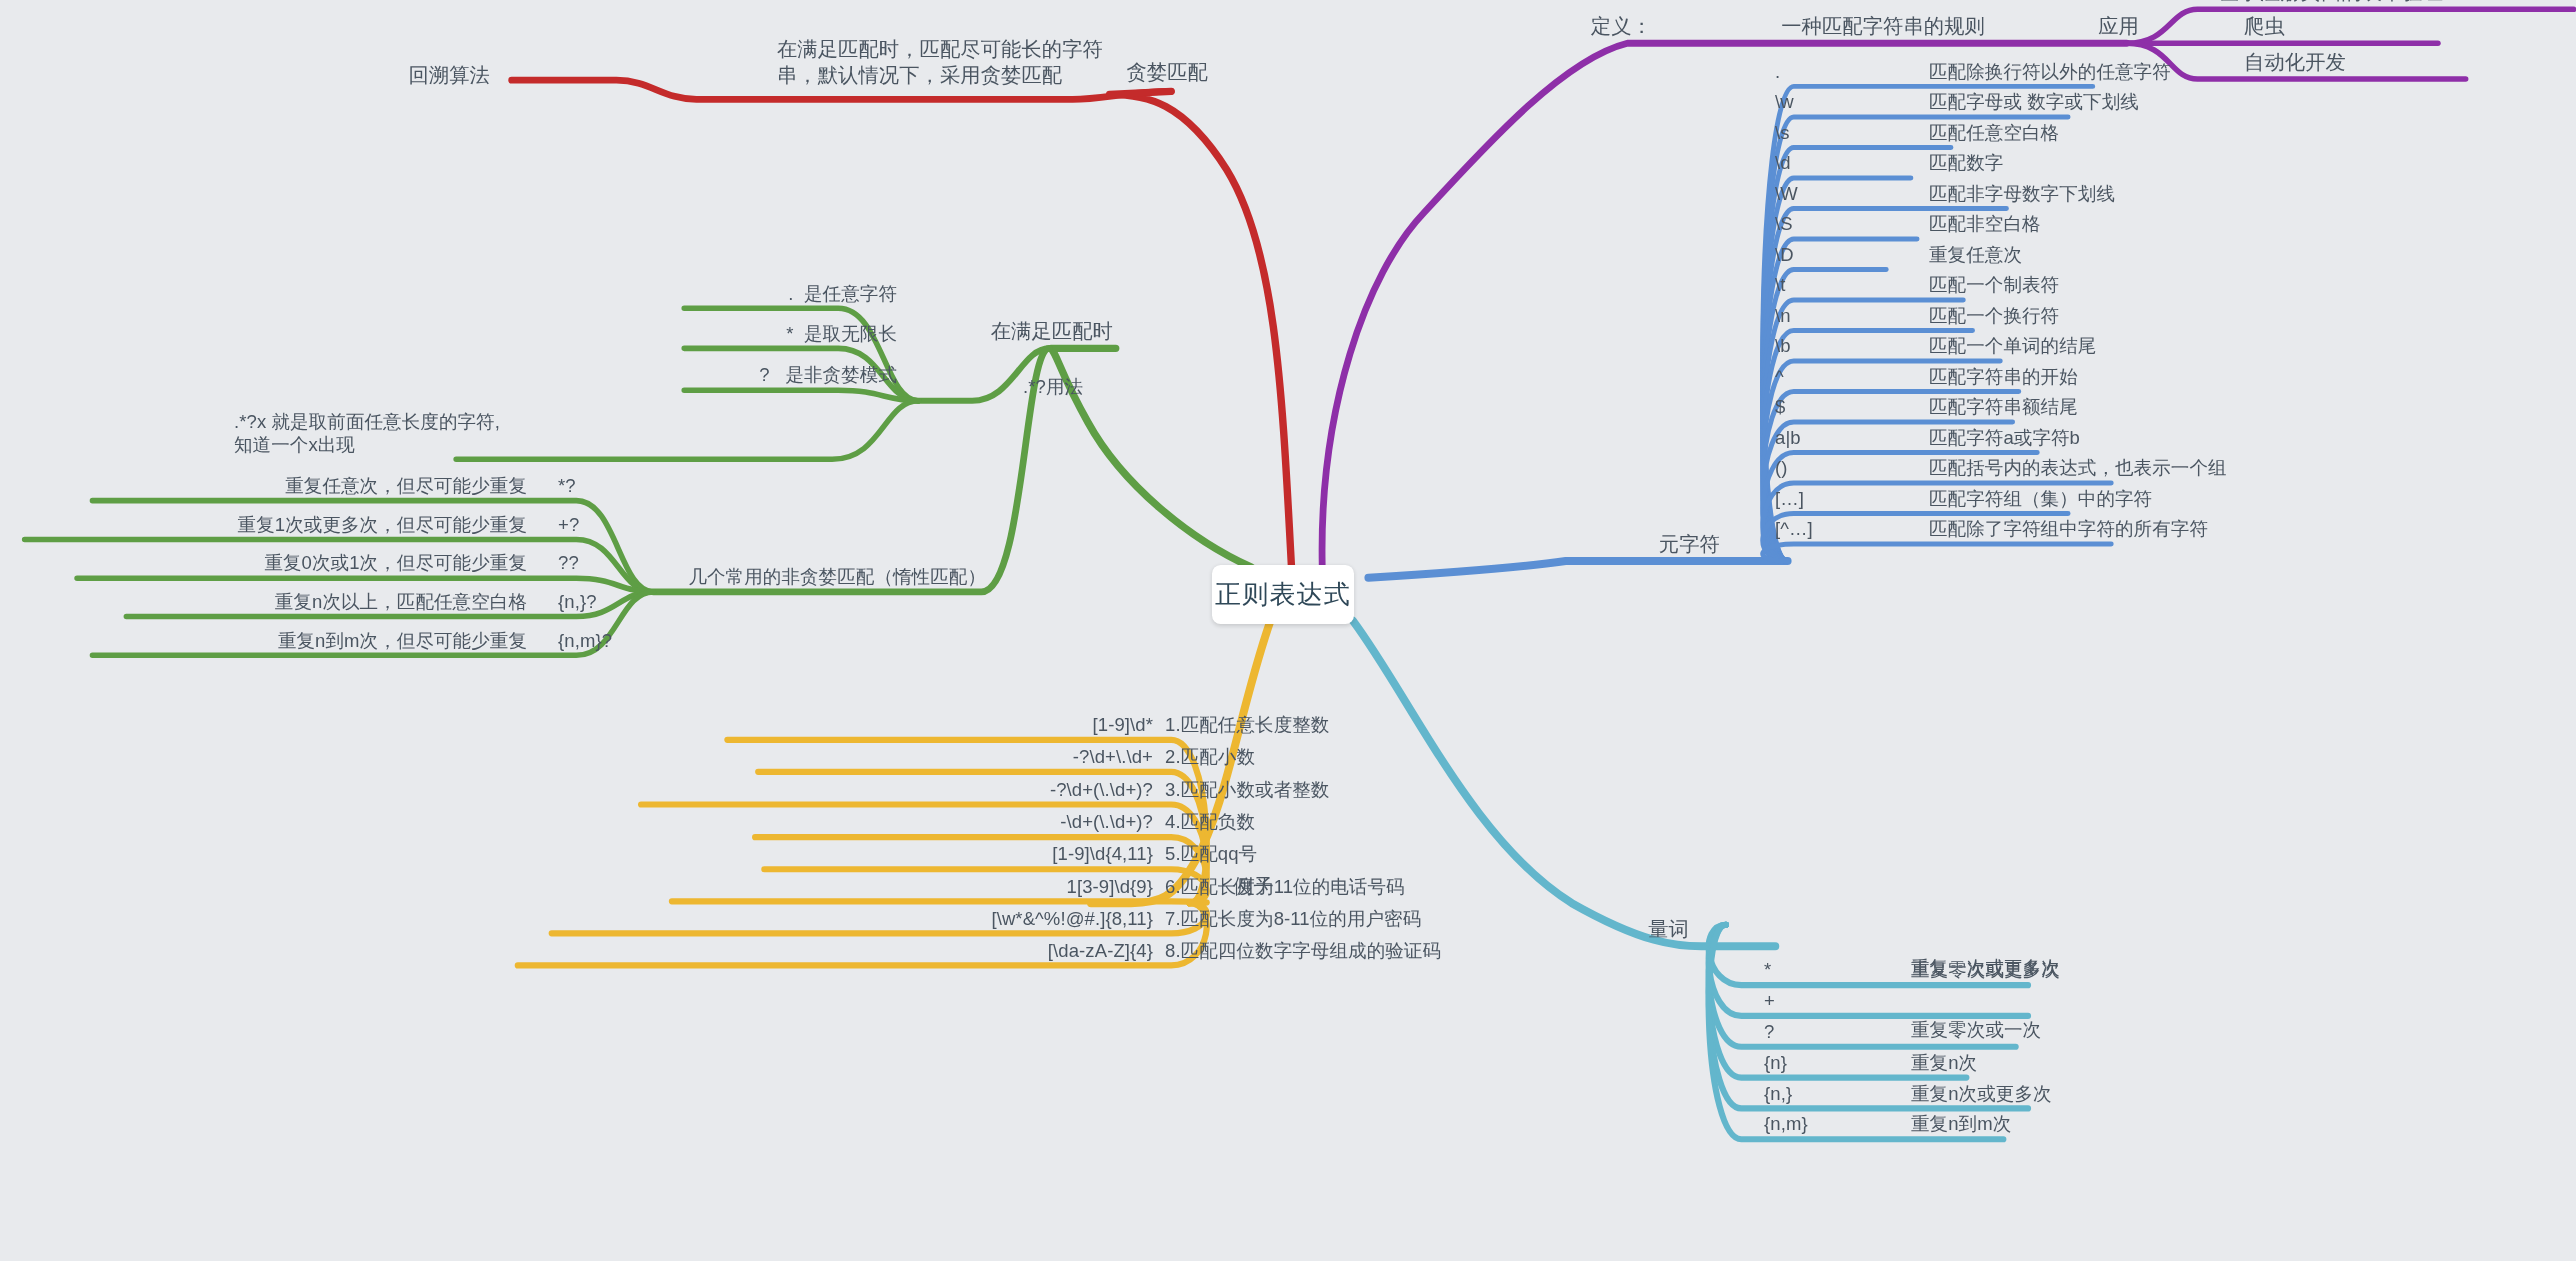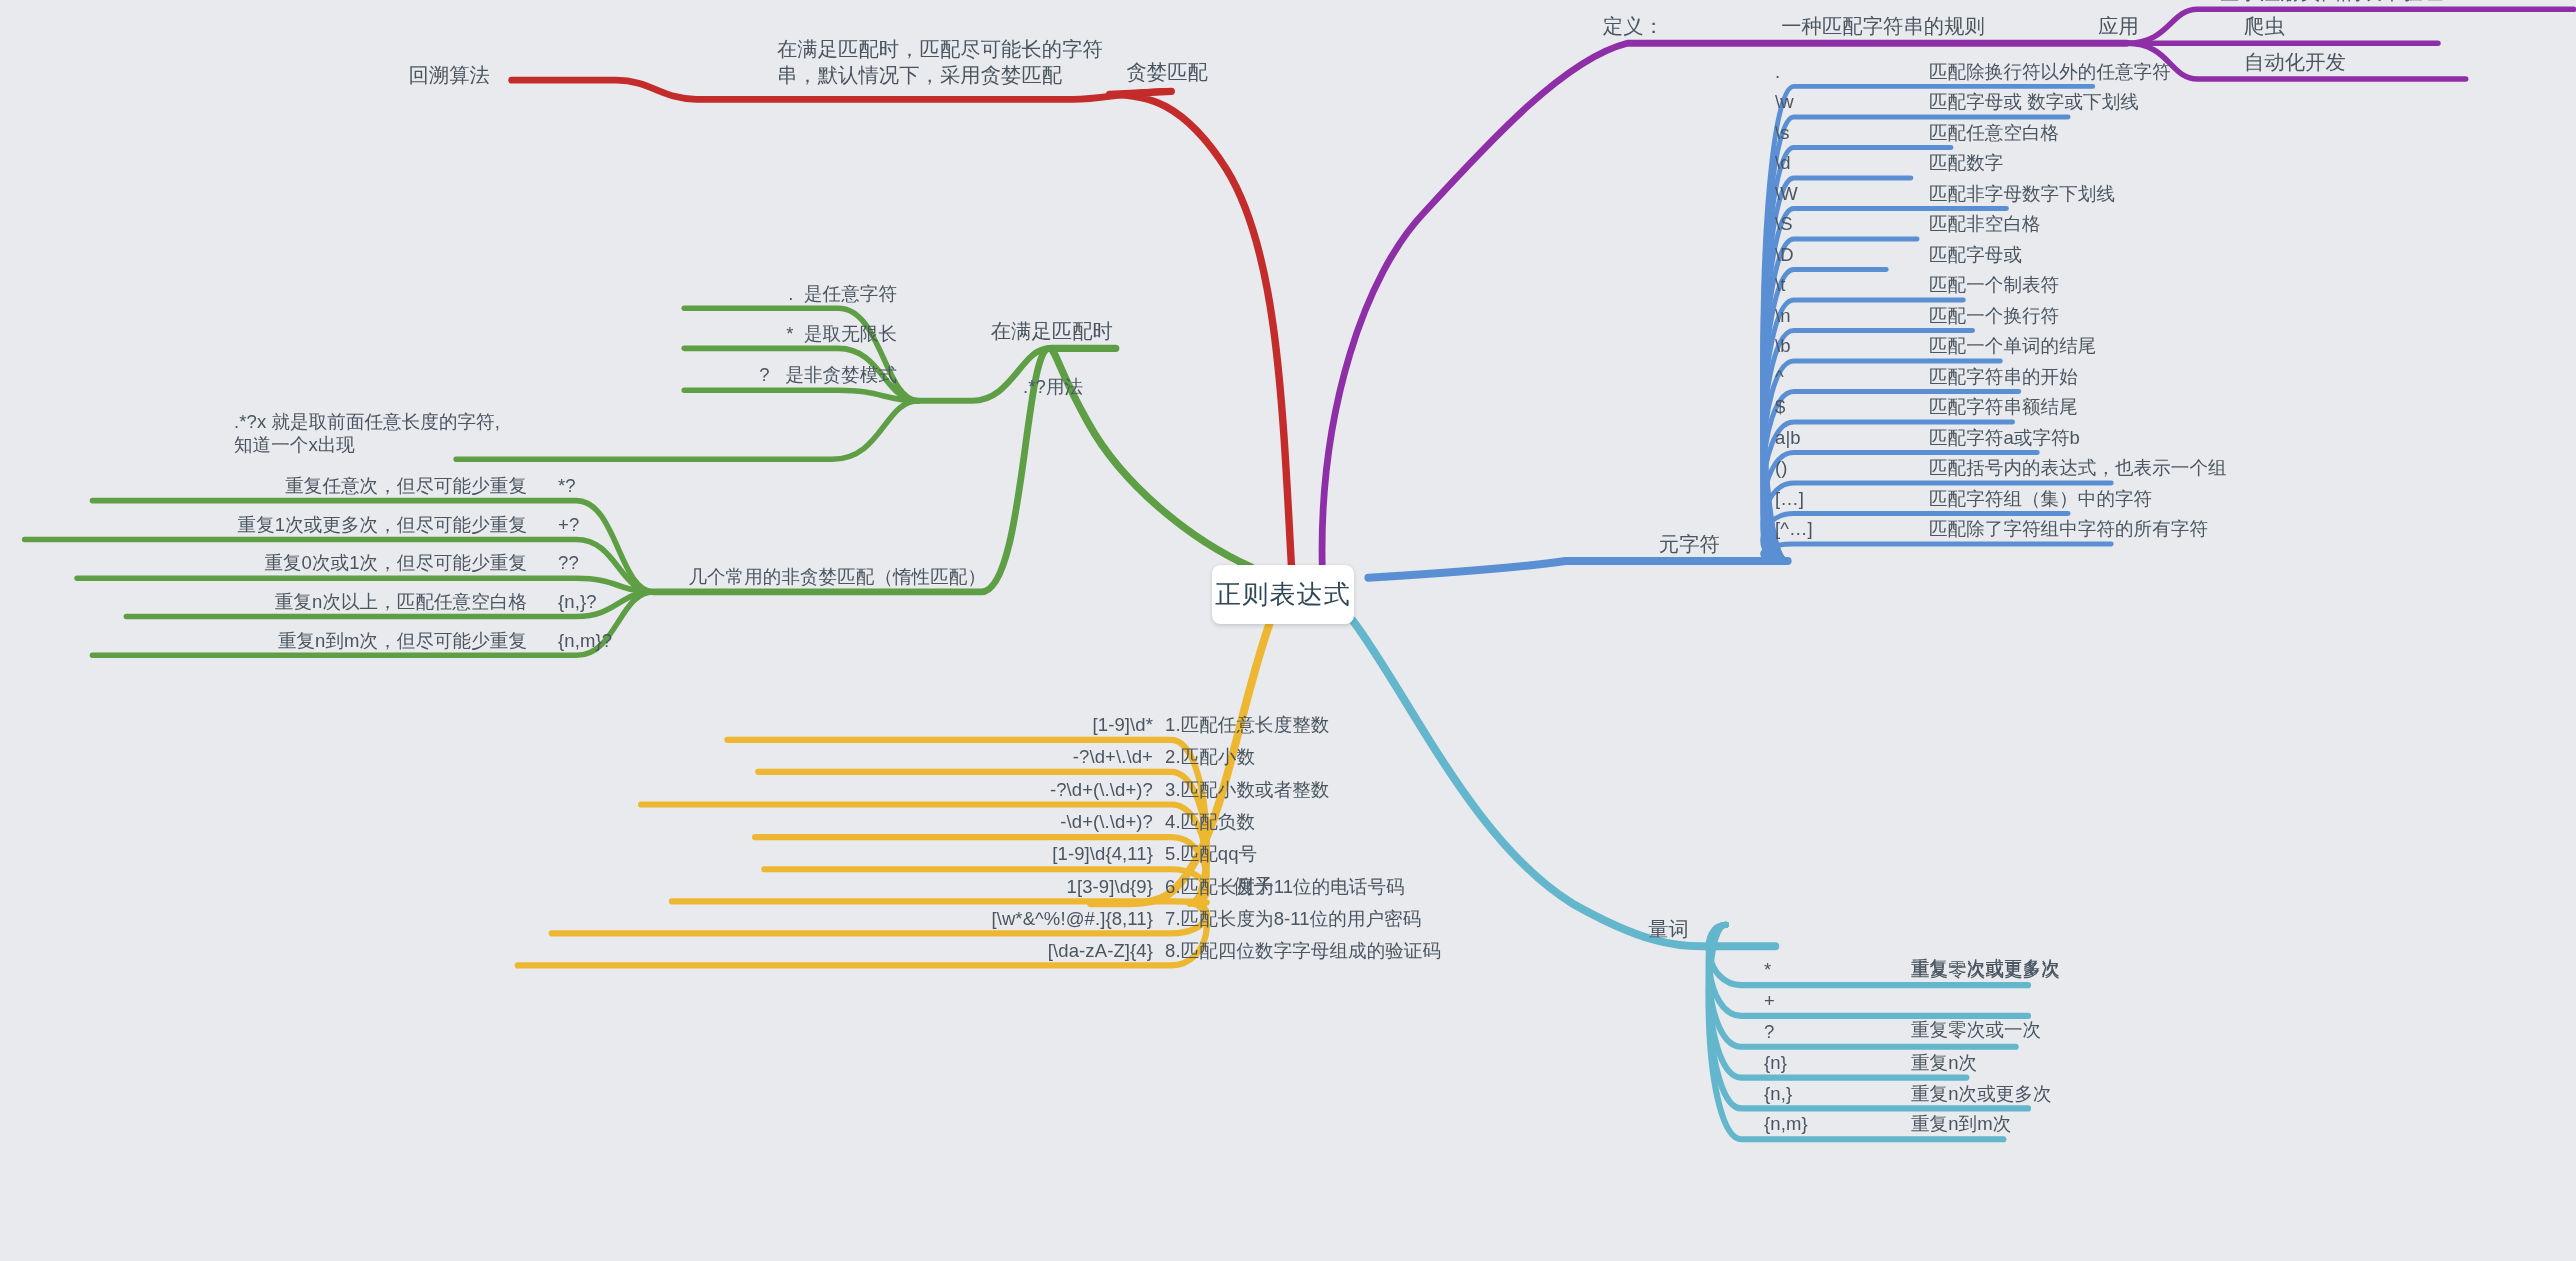--- a/index.html
+++ b/index.html
@@ -96,21 +96,21 @@
     <path d="M 1930 1465 C 1975 1465, 1965 1462, 1900 1462 L 1090 1462" fill="none" stroke="#edb731" stroke-width="10" stroke-linecap="round" stroke-linejoin="round"></path>
     <path d="M 1930 1465 C 1975 1465, 1965 1514, 1900 1514 L 895 1514" fill="none" stroke="#edb731" stroke-width="10" stroke-linecap="round" stroke-linejoin="round"></path>
     <path d="M 1930 1465 C 1975 1465, 1965 1566, 1900 1566 L 840 1566" fill="none" stroke="#edb731" stroke-width="10" stroke-linecap="round" stroke-linejoin="round"></path>
   </svg>
 
 <div id="center-node" style="left: 1212px; top: 565px; width: 142px; height: 59px;">
   <span>正则表达式</span>
 </div>
 
 <div id="labels">
-    <div class="lbl r t-lg" style="left: 1652px; top: 40px; margin-left: 12px;">定义：</div>
+    <div class="lbl r t-lg" style="left: 1652px; top: 40px;">定义：</div>
     <div class="lbl r t-lg" style="left: 1985px; top: 40px;">一种匹配字符串的规则</div>
     <div class="lbl r t-lg" style="left: 2139px; top: 40px;">应用</div>
     <div class="lbl l t-lg" style="left: 2219px; top: 6.2px;">登录注册页面的表单验证</div>
     <div class="lbl l t-lg" style="left: 2244px; top: 40px;">爬虫</div>
     <div class="lbl l t-lg" style="left: 2244px; top: 76px;">自动化开发</div>
     <div class="lbl r t-lg" style="left: 1208px; top: 86px;">贪婪匹配</div>
     <div class="lbl r t-lg" style="left: 1103px; top: 88px; text-align: left;">在满足匹配时，匹配尽可能长的字符
 串，默认情况下，采用贪婪匹配</div>
     <div class="lbl r t-lg" style="left: 490px; top: 89px;">回溯算法</div>
     <div class="lbl r t-lg" style="left: 1113px; top: 345px;">在满足匹配时</div>
@@ -138,21 +138,21 @@
     <div class="lbl l t-md" style="left: 1929px; top: 113px;">匹配字母或 数字或下划线</div>
     <div class="lbl l t-md" style="left: 1775px; top: 144px;">\s</div>
     <div class="lbl l t-md" style="left: 1929px; top: 144px;">匹配任意空白格</div>
     <div class="lbl l t-md" style="left: 1775px; top: 174px;">\d</div>
     <div class="lbl l t-md" style="left: 1929px; top: 174px;">匹配数字</div>
     <div class="lbl l t-md" style="left: 1775px; top: 205px;">\W</div>
     <div class="lbl l t-md" style="left: 1929px; top: 205px;">匹配非字母数字下划线</div>
     <div class="lbl l t-md" style="left: 1775px; top: 235px;">\S</div>
     <div class="lbl l t-md" style="left: 1929px; top: 235px;">匹配非空白格</div>
     <div class="lbl l t-md" style="left: 1775px; top: 266px;">\D</div>
-    <div class="lbl l t-md" style="left: 1929px; top: 266px;">匹配字母或</div>
+    <div class="lbl l t-md" style="left: 1929px; top: 266px;">重复任意次</div>
     <div class="lbl l t-md" style="left: 1775px; top: 296px;">\t</div>
     <div class="lbl l t-md" style="left: 1929px; top: 296px;">匹配一个制表符</div>
     <div class="lbl l t-md" style="left: 1775px; top: 327px;">\n</div>
     <div class="lbl l t-md" style="left: 1929px; top: 327px;">匹配一个换行符</div>
     <div class="lbl l t-md" style="left: 1775px; top: 357px;">\b</div>
     <div class="lbl l t-md" style="left: 1929px; top: 357px;">匹配一个单词的结尾</div>
     <div class="lbl l t-md" style="left: 1775px; top: 388px;">^</div>
     <div class="lbl l t-md" style="left: 1929px; top: 388px;">匹配字符串的开始</div>
     <div class="lbl l t-md" style="left: 1775px; top: 418px;">$</div>
     <div class="lbl l t-md" style="left: 1929px; top: 418px;">匹配字符串额结尾</div>

